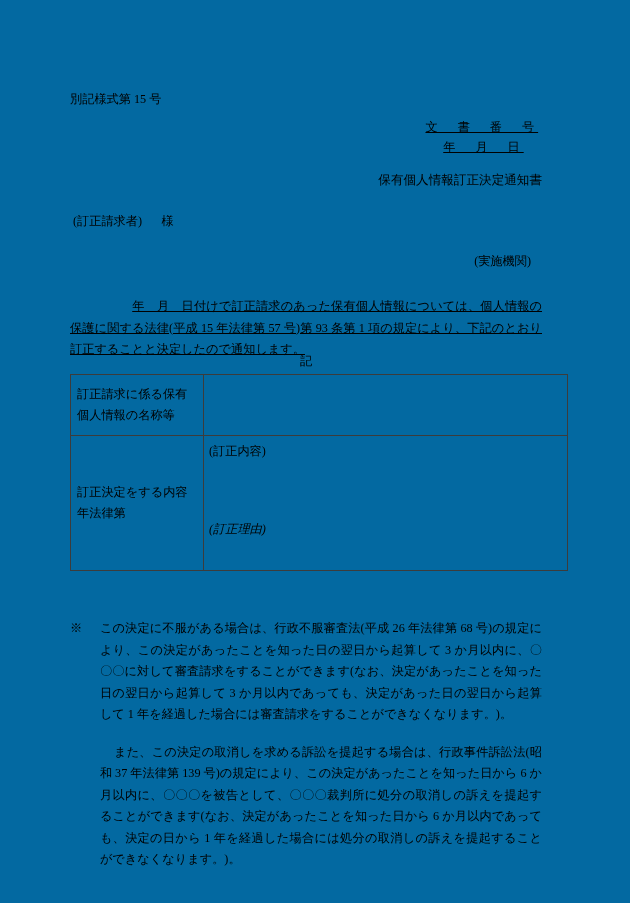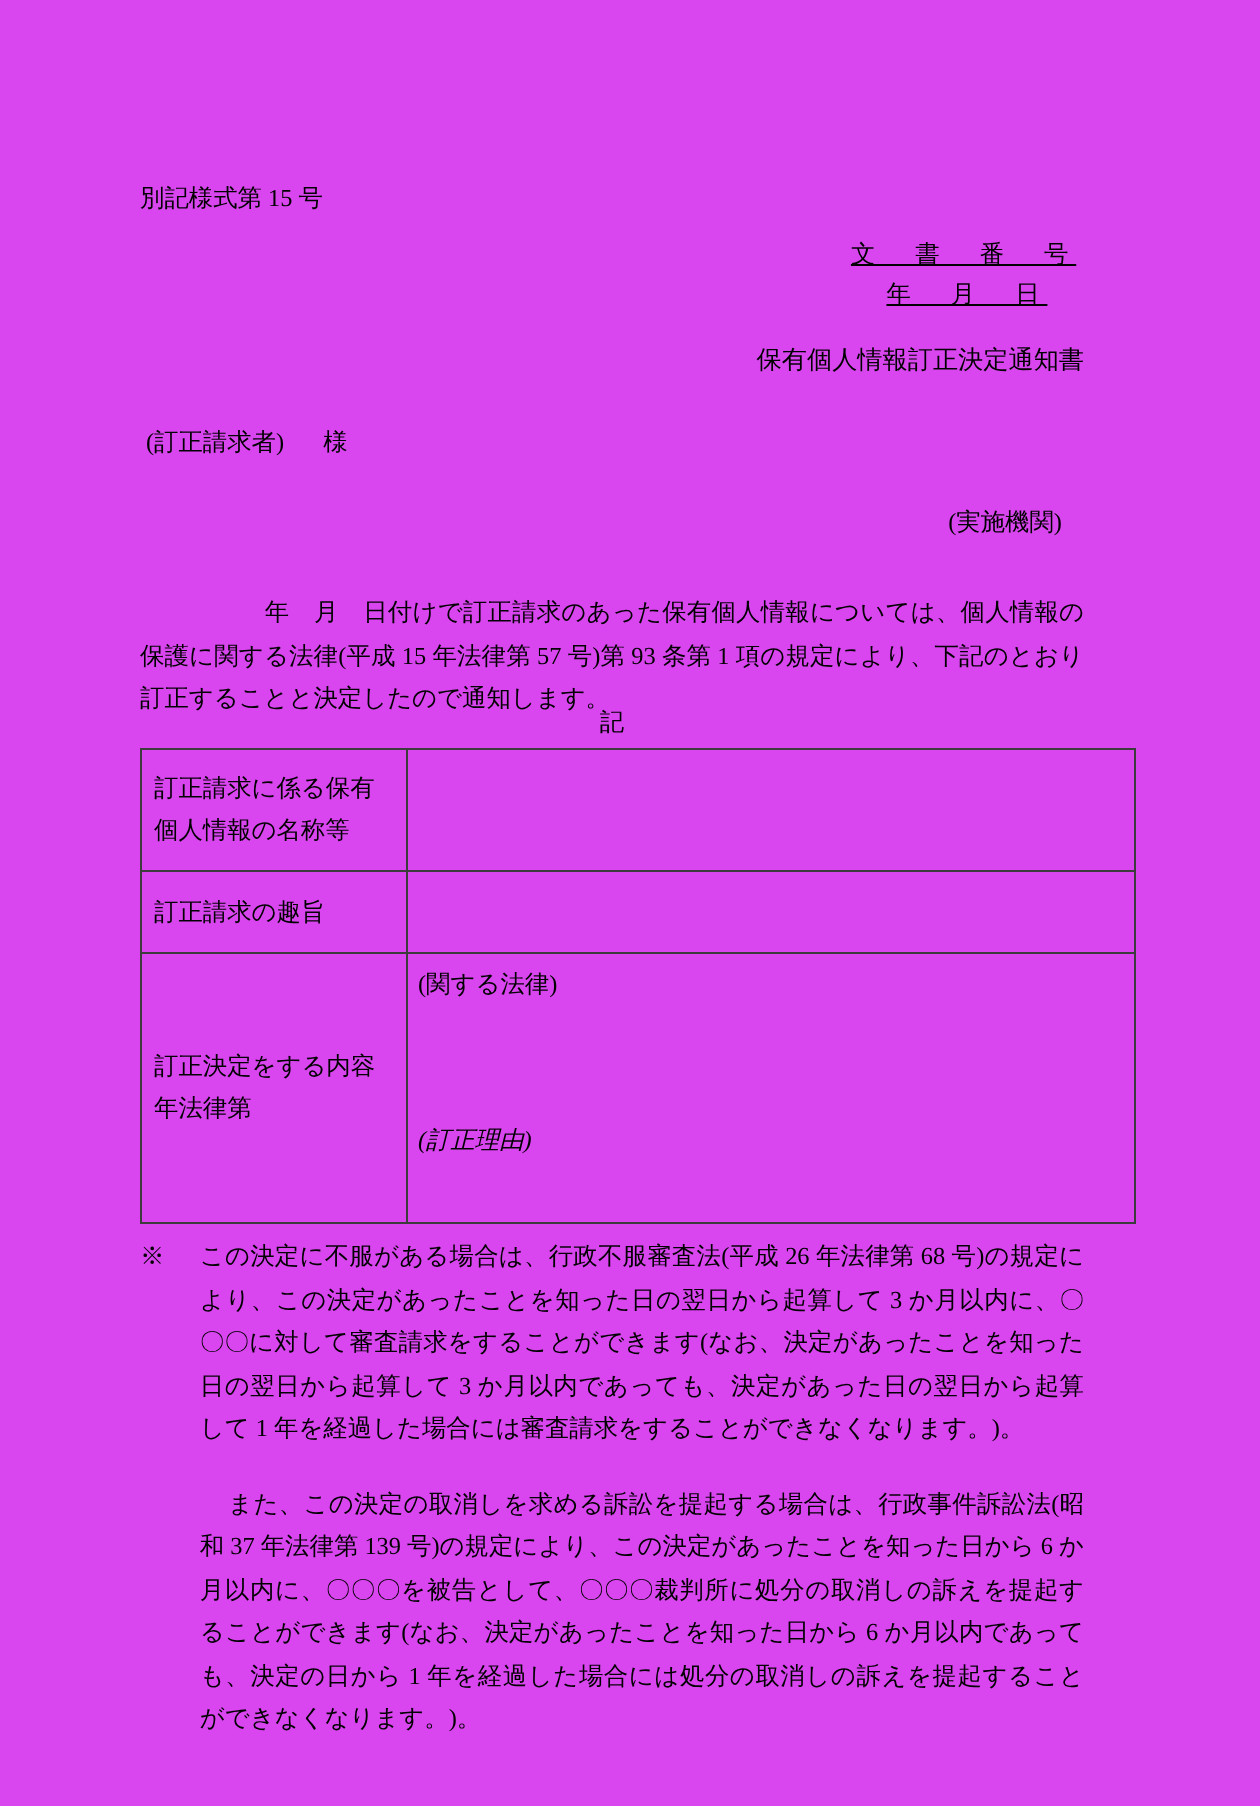--- a/index.html
+++ b/index.html
@@ -9,21 +9,21 @@
     background: #ffffff;
   }
   body {
     font-family: "Liberation Serif", "DejaVu Serif", serif;
     color: #000000;
   }
   .page {
     position: relative;
     width: 630px;
     height: 903px;
-    background: #d946ef;
+    background: #0369a1;
     overflow: hidden;
     box-sizing: border-box;
   }
   .sheet {
     position: absolute;
     left: 70px;
     top: 0;
     width: 472px;
   }
 
@@ -90,20 +90,21 @@
   
   .body-para {
     position: absolute;
     left: 0;
     top: 296px;
     width: 472px;
     font-size: 12.2px;
     line-height: 21.5px;
     text-align: justify;
     text-justify: inter-character;
+    text-decoration: underline;
   }
   .body-para .lead-indent {
     display: inline-block;
     width: 5.1em;
   }
 
   
   .ki-mark {
     position: absolute;
     left: 0;
@@ -220,33 +221,27 @@
 
     <table class="form-table">
       <tbody>
         <tr class="row-name">
           <td class="label">
             <div>訂正請求に係る保有</div>
             <div>個人情報の名称等</div>
           </td>
           <td class="value"></td>
         </tr>
-        <tr class="row-gist">
-          <td class="label">
-            <div>訂正請求の趣旨</div>
-          </td>
-          <td class="value"></td>
-        </tr>
         <tr class="row-reason">
           <td class="label">
             <div>訂正決定をする内容</div>
             <div>年法律第</div>
           </td>
           <td class="value">
-            <div class="sub-content">(関する法律)</div>
+            <div class="sub-content">(訂正内容)</div>
             <div class="sub-reason">(訂正理由)</div>
           </td>
         </tr>
       </tbody>
     </table>
 
     <div class="footnote">
       <div class="fn-block">
         <span class="fn-marker">※</span>
         <span class="fn-hang">この決定に不服がある場合は、行政不服審査法(平成 26 年法律第 68 号)の規定により、この決定があったことを知った日の翌日から起算して 3 か月以内に、〇〇〇に対して審査請求をすることができます(なお、決定があったことを知った日の翌日から起算して 3 か月以内であっても、決定があった日の翌日から起算して 1 年を経過した場合には審査請求をすることができなくなります。)。</span>

